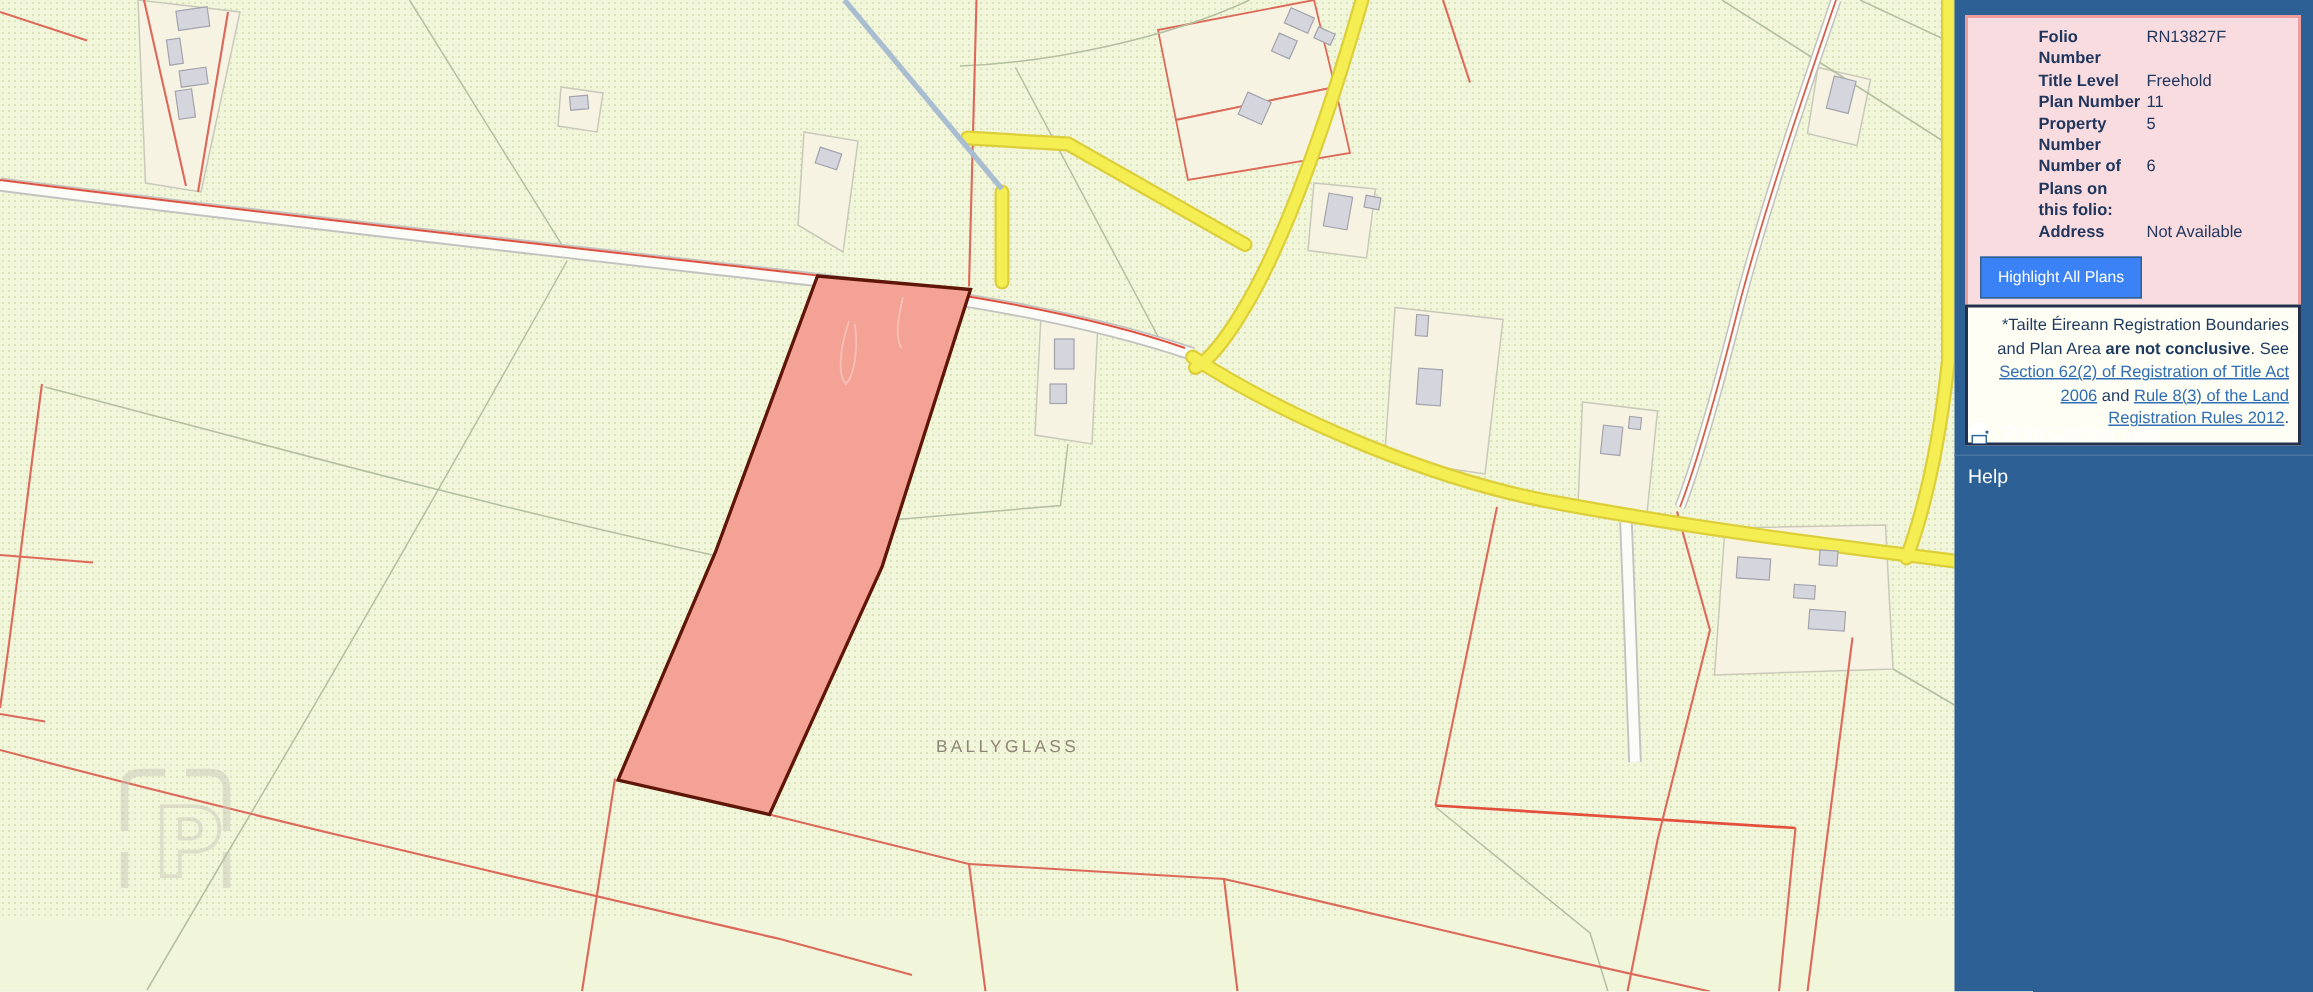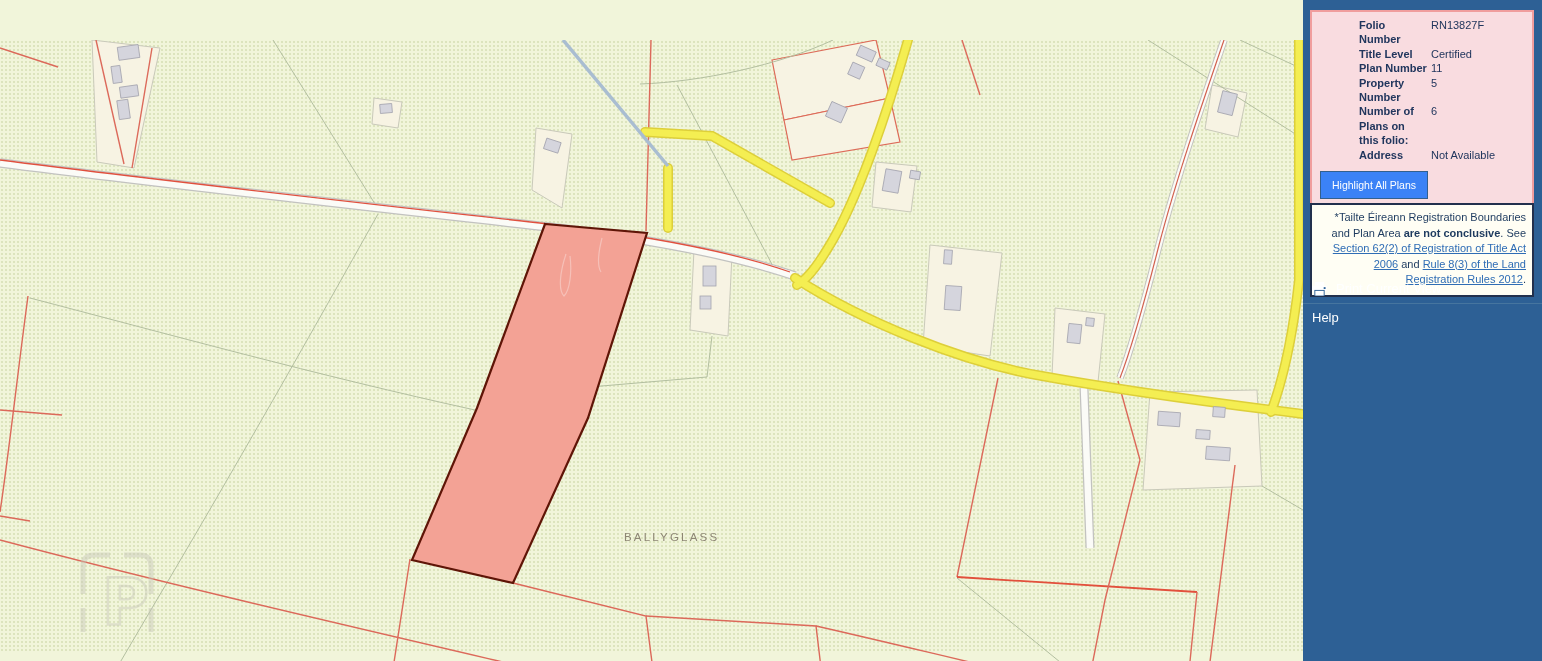--- a/index.html
+++ b/index.html
@@ -3,21 +3,21 @@
 <meta charset="utf-8">
 <style>
   html,body{margin:0;padding:0;}
   body{font-family:"Liberation Sans",sans-serif;}
   #app{position:relative;width:1542px;height:661px;overflow:hidden;background:#f1f5da;}
 
   
   #map{position:absolute;left:0;top:0;width:1303px;height:611px;
        background-color:#f1f5da;
        background-image:radial-gradient(circle,#dbe3bc 0.7px,rgba(0,0,0,0) 0.9px);
-       background-size:4px 4px;cursor:grab;margin-top:40px;}
+       background-size:4px 4px;cursor:grab;}
   #map svg{position:absolute;left:0;top:0;display:block;}
   .townland{font-family:"Liberation Sans",sans-serif;font-size:11.5px;letter-spacing:2.2px;fill:#8d8674;}
   .wmtext{font-family:"DejaVu Sans",sans-serif;font-weight:bold;font-size:64px;fill:none;stroke:#c6c6b8;stroke-width:2.5px;}
 
   
   #sidebar{position:absolute;left:1303px;top:0;width:239px;height:661px;background:#2d6095;}
   .folio-panel{position:absolute;left:7px;top:10px;width:224px;box-sizing:border-box;
       background:#f9dce0;border:2px solid #f09d9d;padding:6px 8px 10px 8px;}
   .frow{display:grid;grid-template-columns:107px 1fr;column-gap:4px;
       font-size:11px;line-height:14.4px;color:#21365d;}
@@ -177,21 +177,21 @@
 
   <div id="sidebar">
 
     <div class="folio-panel">
       <div class="frow">
         <div class="flabel">Folio Number</div>
         <div class="fvalue">RN13827F</div>
       </div>
       <div class="frow">
         <div class="flabel">Title Level</div>
-        <div class="fvalue">Certified</div>
+        <div class="fvalue">Freehold</div>
       </div>
       <div class="frow">
         <div class="flabel">Plan Number</div>
         <div class="fvalue">11</div>
       </div>
       <div class="frow">
         <div class="flabel">Property Number</div>
         <div class="fvalue">5</div>
       </div>
       <div class="frow">

